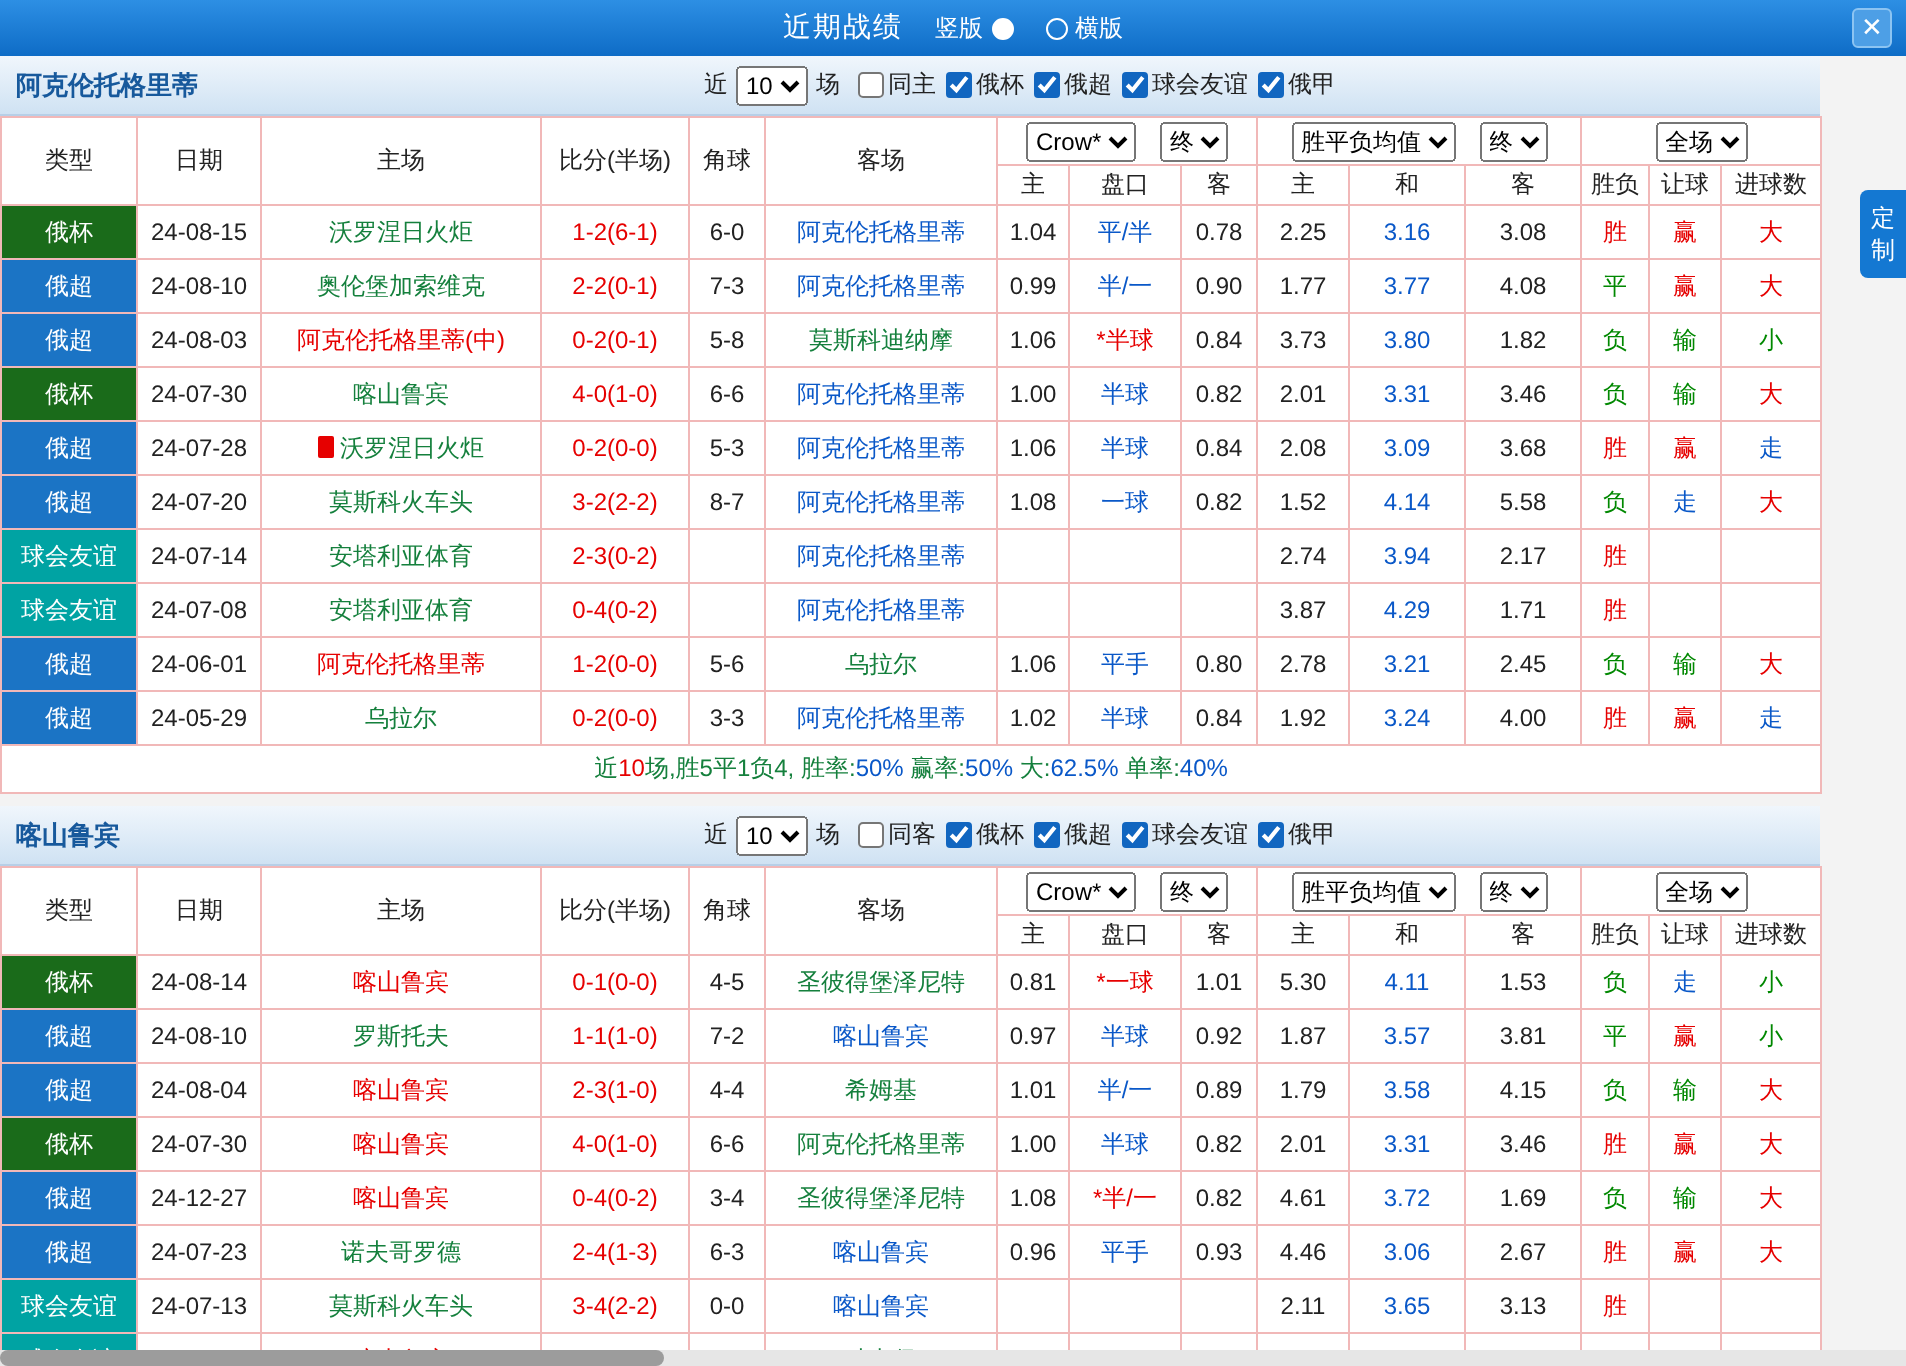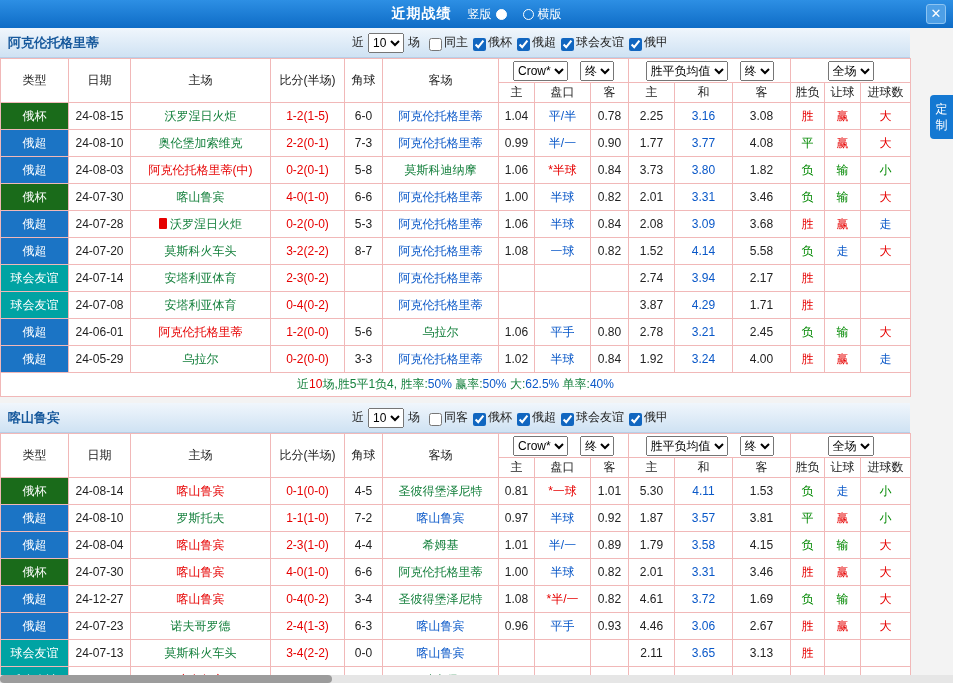--- a/index.html
+++ b/index.html
@@ -1,31 +1,31 @@
 <!DOCTYPE html>
 <html><head>
 <meta charset="utf-8">
 <style>
 *{margin:0;padding:0;box-sizing:border-box}
 html,body{width:953px;height:683px;overflow:hidden}
 body{position:relative;background:#f3f3f3;font-family:"Liberation Sans","DejaVu Sans",sans-serif;font-size:12px;color:#222}
 .topbar{height:28px;background:linear-gradient(180deg,#2d8fe4,#0e6cc6);display:flex;align-items:center;justify-content:center;gap:16px;position:relative}
-.title{color:#fff;font-size:14px;font-weight:bold;letter-spacing:1px}
+.title{color:#fff;font-size:14px;font-weight:normal;letter-spacing:1px}
 .radio{display:inline-flex;align-items:center;gap:4px;color:#fff;cursor:pointer}
 .rdot{width:11px;height:11px;border:1px solid #fff;border-radius:50%;background:transparent;display:inline-block}
 .rdot.sel{background:#fff}
 .closebtn{position:absolute;right:7px;top:4px;width:20px;height:20px;background:#4d9fe6;border:1px solid #8cc4f2;border-radius:3px;color:#fff;text-align:center;line-height:18px;font-size:13px;cursor:pointer}
 .main{width:910px;background:#fff}
 .sec{width:910px}
 .secbar{height:30px;background:linear-gradient(180deg,#f0f6fc,#cfe2f3);border-bottom:1px solid #b7cfe7;position:relative;display:flex;align-items:center}
 .teamtitle{color:#17599c;font-weight:bold;font-size:13px;margin-left:8px}
 .filters{position:absolute;left:352px;display:flex;align-items:center;gap:4px;color:#222;white-space:nowrap}
 .filters select,thead select{height:20px;font-size:12px}
 .checks{display:inline-flex;align-items:center}
-.chk{display:inline-flex;align-items:flex-end;margin-left:5px;cursor:pointer}
+.chk{display:inline-flex;align-items:center;margin-left:5px;cursor:pointer}
 .chk input{width:13px;height:13px;accent-color:#1166c0;margin:0 2px 0 0}
 table{width:910px;table-layout:fixed;border-collapse:collapse;background:#fff}
 th,td{border:1px solid #f1b8b8;text-align:center;white-space:nowrap;overflow:hidden;font-size:12px;font-weight:normal;color:#222}
 .hr1 th{height:24px}
 .hr2 th{height:20px}
 tbody td{height:27px}
 thead select{margin:0 6px;vertical-align:middle}
 .t-cup{background:#1a6b1a;color:#fff}
 .t-lg{background:#1b74c5;color:#fff}
 .t-fr{background:#00a3a3;color:#fff}
@@ -135,21 +135,21 @@
           <th>胜负</th>
           <th>让球</th>
           <th>进球数</th>
         </tr>
       </thead>
       <tbody>
           <tr>
             <td class="t-cup">俄杯</td>
             <td>24-08-15</td>
             <td class="c-black">沃罗涅日火炬</td>
-            <td class="c-red">1-2(1-5)</td>
+            <td class="c-red">1-2(6-1)</td>
             <td>6-0</td>
             <td class="c-blue">阿克伦托格里蒂</td>
             <td>1.04</td>
             <td class="c-blue">平/半</td>
             <td>0.78</td>
             <td>2.25</td>
             <td class="c-blue">3.16</td>
             <td>3.08</td>
             <td class="c-red">胜</td>
             <td class="c-red">赢</td>

